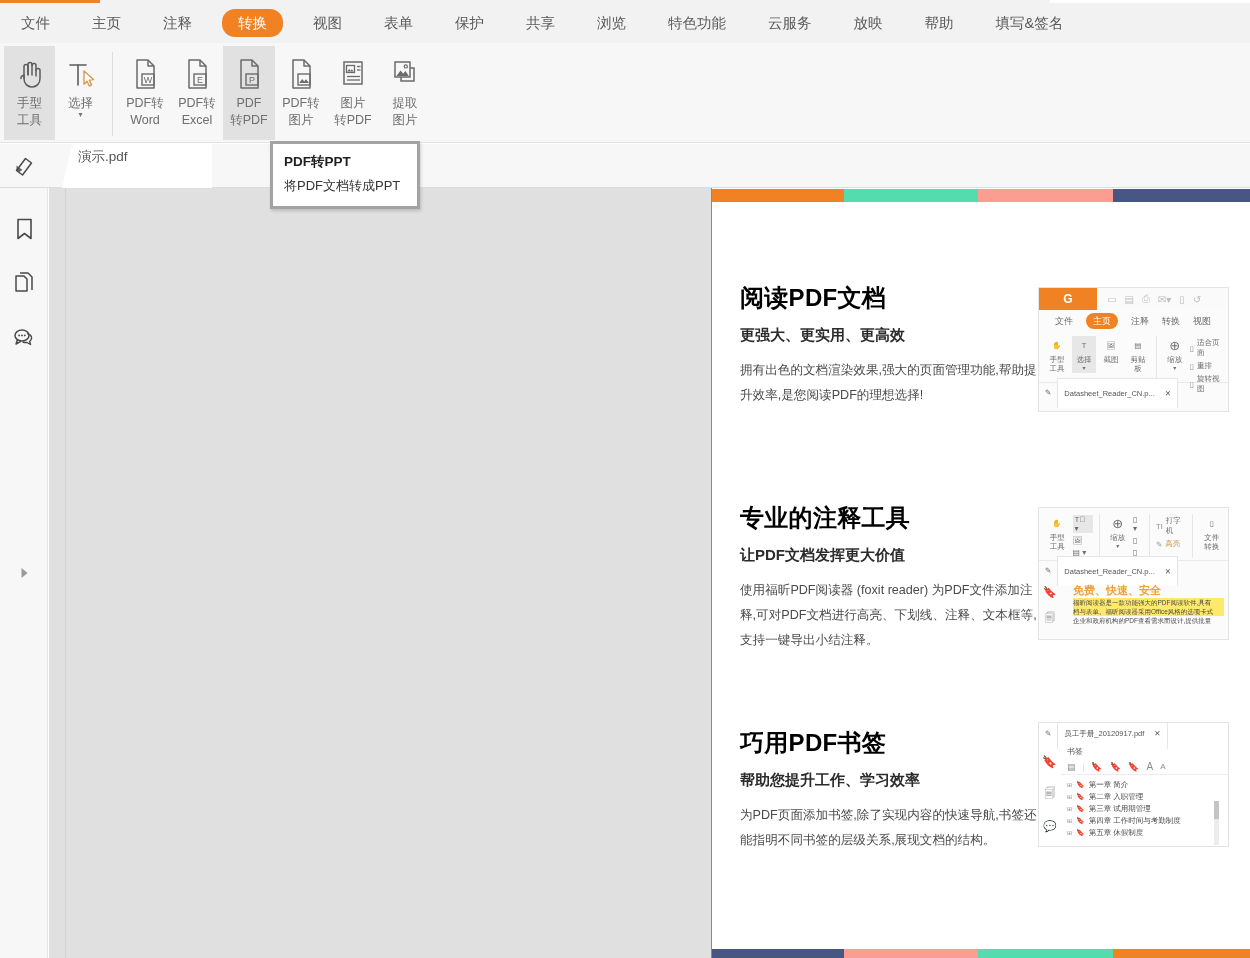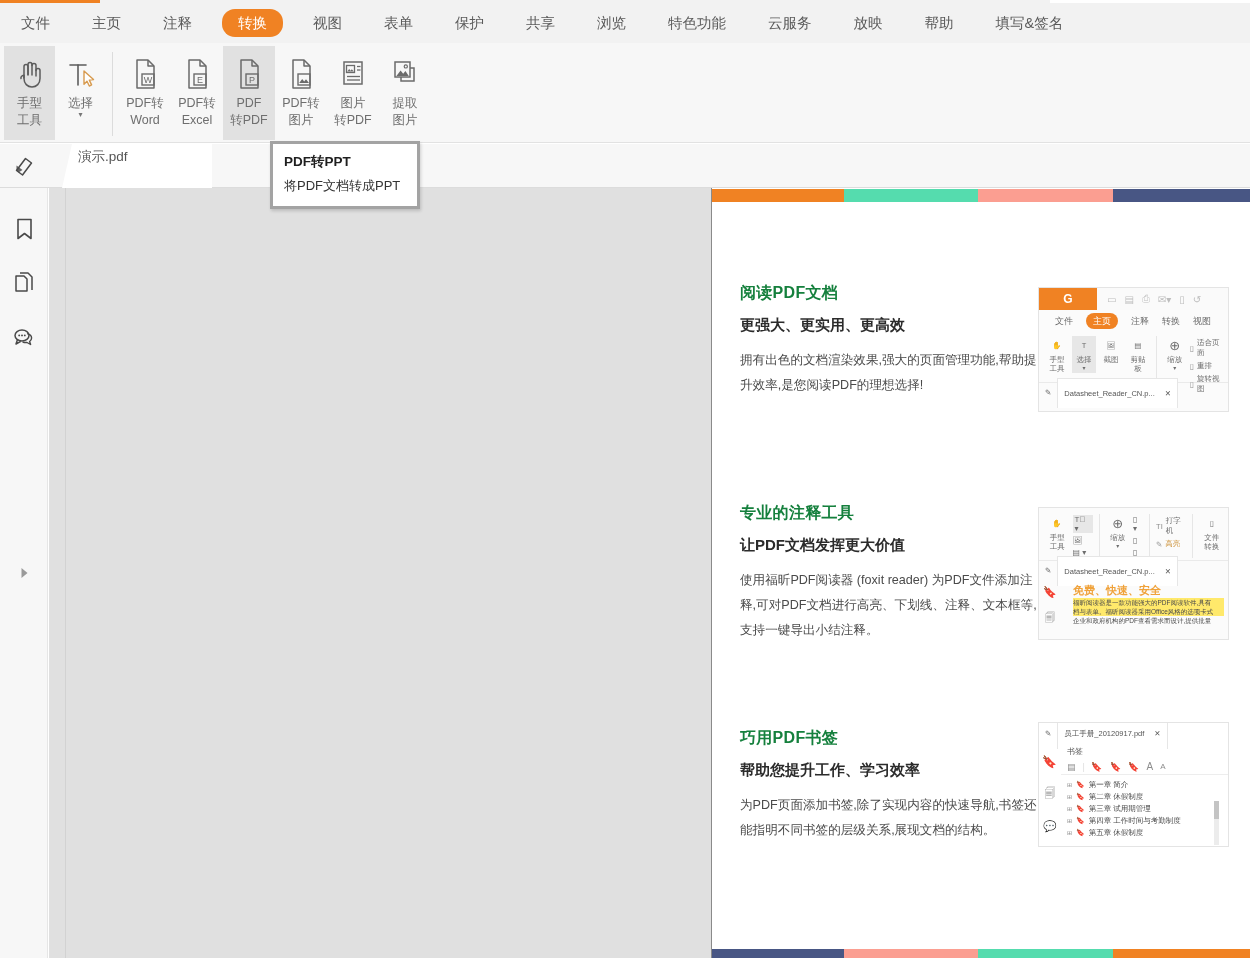--- a/index.html
+++ b/index.html
@@ -121,21 +121,21 @@
     position: absolute; left: 1201px; top: 0; right: 0; bottom: 0; background: #ffffff;
   }
 
   .bar-strip { position: absolute; left: 0; width: 100%; height: 13px; display: flex; }
   .bar-strip.top { top: 1px; }
   .bar-strip .seg { height: 100%; }
 
   .pg-section { position: absolute; left: 0; width: 100%; }
   .pg-text { position: absolute; left: 28px; width: 300px; }
   .pg-h1 {
-    font-size: 16px; font-weight: bold; color: #15803d;
+    font-size: 24px; font-weight: bold; color: #000000;
     letter-spacing: 0.3px; line-height: 1.25;
   }
   .pg-h2 {
     font-size: 15px; font-weight: bold; color: #2b2b2b;
     margin-top: 12px; line-height: 1.3;
   }
   .pg-body {
     font-size: 12.6px; color: #4a4a4a; line-height: 25px;
     margin-top: 13px;
   }
@@ -604,21 +604,21 @@
               </div>
               <div style="padding:4px 0 0 6px;" id="s3-bookmarks">
                   <div class="shot-bm-item">
                     <span style="font-size:6px;color:#8d8d8d;">⊞</span>
                     <span style="font-size:7px;color:#8d8d8d;">🔖</span>
                     <span>第一章  简介</span>
                   </div>
                   <div class="shot-bm-item">
                     <span style="font-size:6px;color:#8d8d8d;">⊞</span>
                     <span style="font-size:7px;color:#8d8d8d;">🔖</span>
-                    <span>第二章  休假制度</span>
+                    <span>第二章  入职管理</span>
                   </div>
                   <div class="shot-bm-item">
                     <span style="font-size:6px;color:#8d8d8d;">⊞</span>
                     <span style="font-size:7px;color:#8d8d8d;">🔖</span>
                     <span>第三章  试用期管理</span>
                   </div>
                   <div class="shot-bm-item">
                     <span style="font-size:6px;color:#8d8d8d;">⊞</span>
                     <span style="font-size:7px;color:#8d8d8d;">🔖</span>
                     <span>第四章  工作时间与考勤制度</span>

